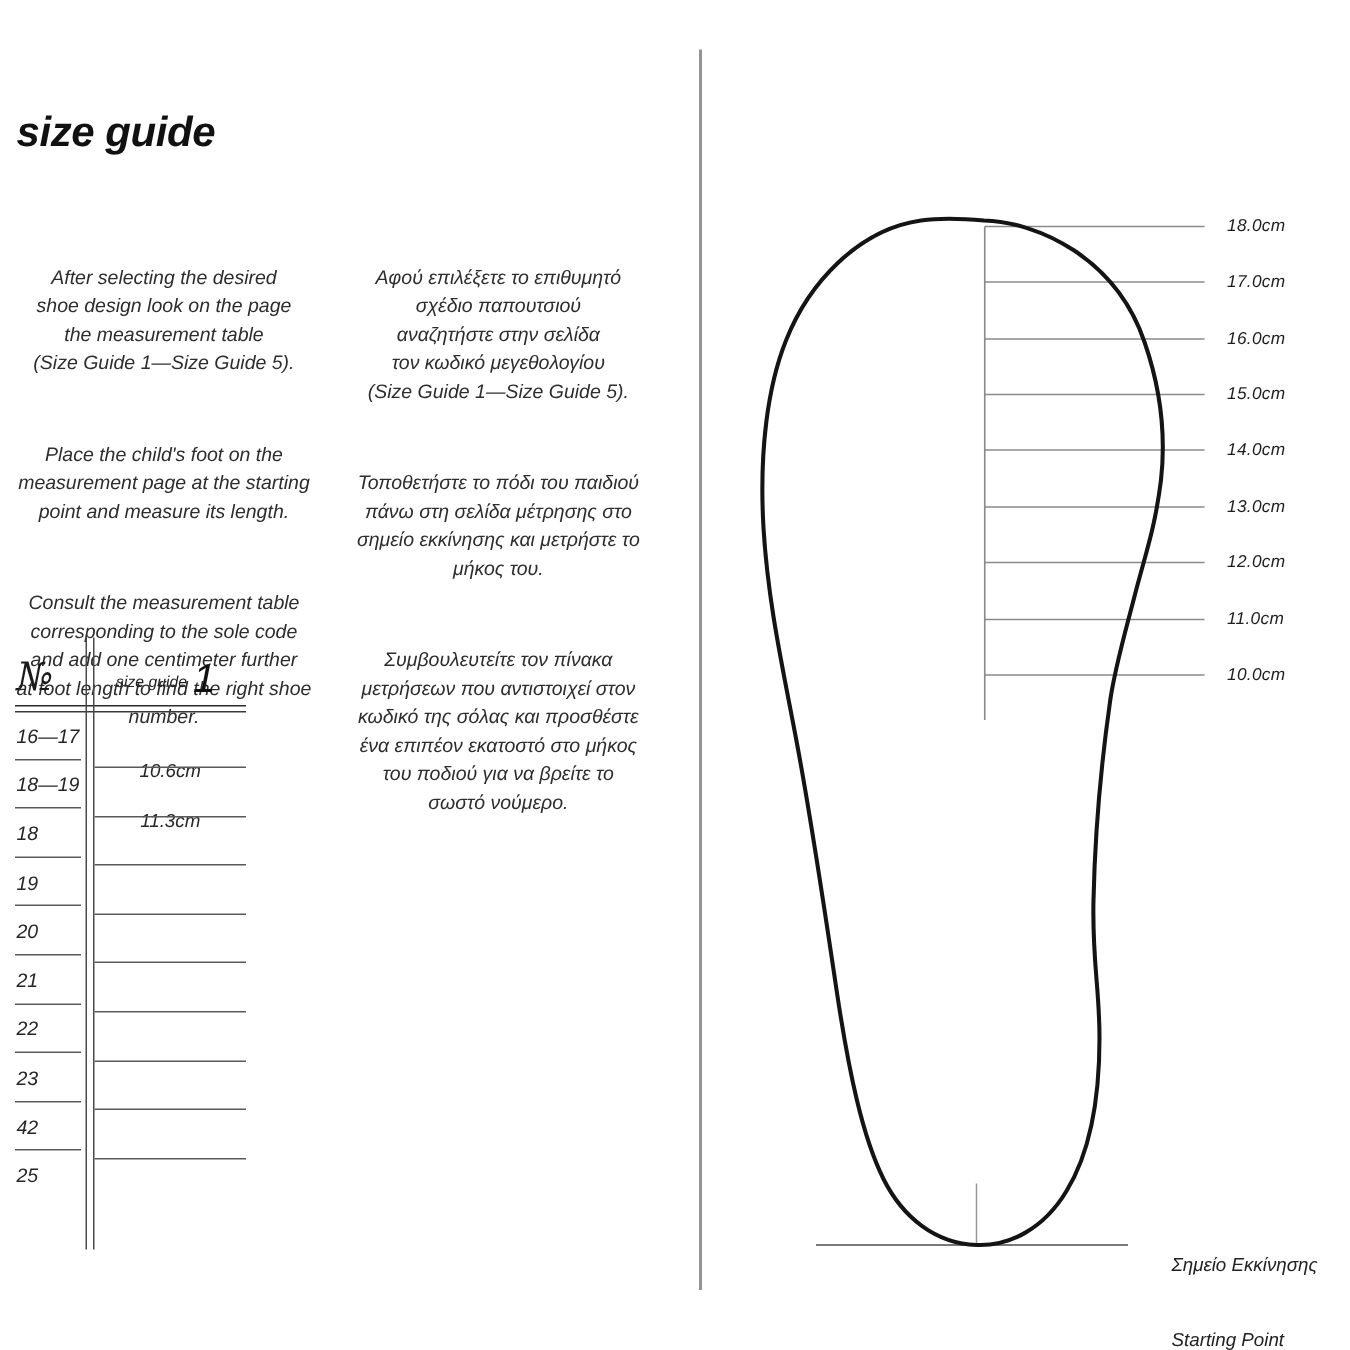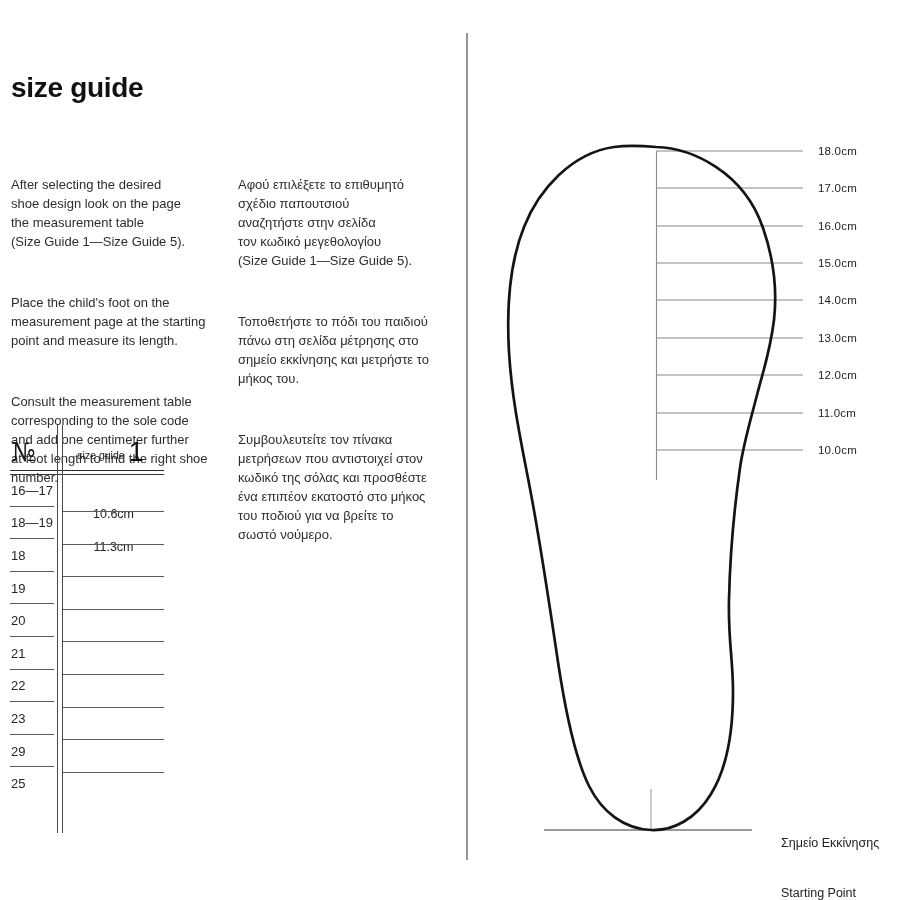--- a/index.html
+++ b/index.html
@@ -1,26 +1,26 @@
 <!DOCTYPE html>
 <html><head>
 <meta charset="utf-8">
 <style>
   html,body{margin:0;padding:0;background:#fff;}
   .page{position:relative;width:900px;height:900px;background:#ffffff;overflow:hidden;
-        font-family:"Liberation Sans","DejaVu Sans",sans-serif;color:#2d2d2d;}
+        font-family:"Liberation Sans","DejaVu Sans",sans-serif;color:#2d2d2d;font-style:italic;}
   
   .h-title{position:absolute;margin:0;font-size:28px;font-weight:700;letter-spacing:-.3px;color:#111;}
   #size-guide-title{left:11px;top:72px;}
   #step-here-title{left:508px;top:72px;}
   
   .col{position:absolute;top:137px;font-size:13px;line-height:19px;white-space:pre;color:#2d2d2d;}
   #col-en{left:11px;}
   #col-gr{left:238px;}
-  .col p{margin:0 0 4px 0;}
+  .col p{margin:0 0 4px 0;text-align:center;}
   
   .divider{position:absolute;left:466px;top:33px;width:1.5px;height:827px;background:#949494;}
   
   .size-table{position:absolute;left:11px;top:424px;width:153px;}
   .tbl-header{position:relative;height:46px;display:flex;align-items:flex-end;}
   .no-cell{width:46px;padding-bottom:5px;font-family:"DejaVu Serif","Liberation Serif",serif;
            font-size:26px;color:#1a1a1a;line-height:1;}
   .guide-cell{flex:1;display:flex;justify-content:center;align-items:flex-end;padding-bottom:6px;gap:4px;}
   .guide-label{font-size:10.5px;color:#222;padding-bottom:3px;}
   .guide-number{font-size:27px;line-height:.8;color:#111;}
@@ -122,21 +122,21 @@
       </div>
       <div class="trow">
         <div class="c1">22</div>
         <div class="c2"></div>
       </div>
       <div class="trow">
         <div class="c1">23</div>
         <div class="c2"></div>
       </div>
       <div class="trow">
-        <div class="c1">29</div>
+        <div class="c1">42</div>
         <div class="c2"></div>
       </div>
       <div class="trow">
         <div class="c1">25</div>
         <div class="c2"></div>
       </div>
     </div>
   </div>
 
 

